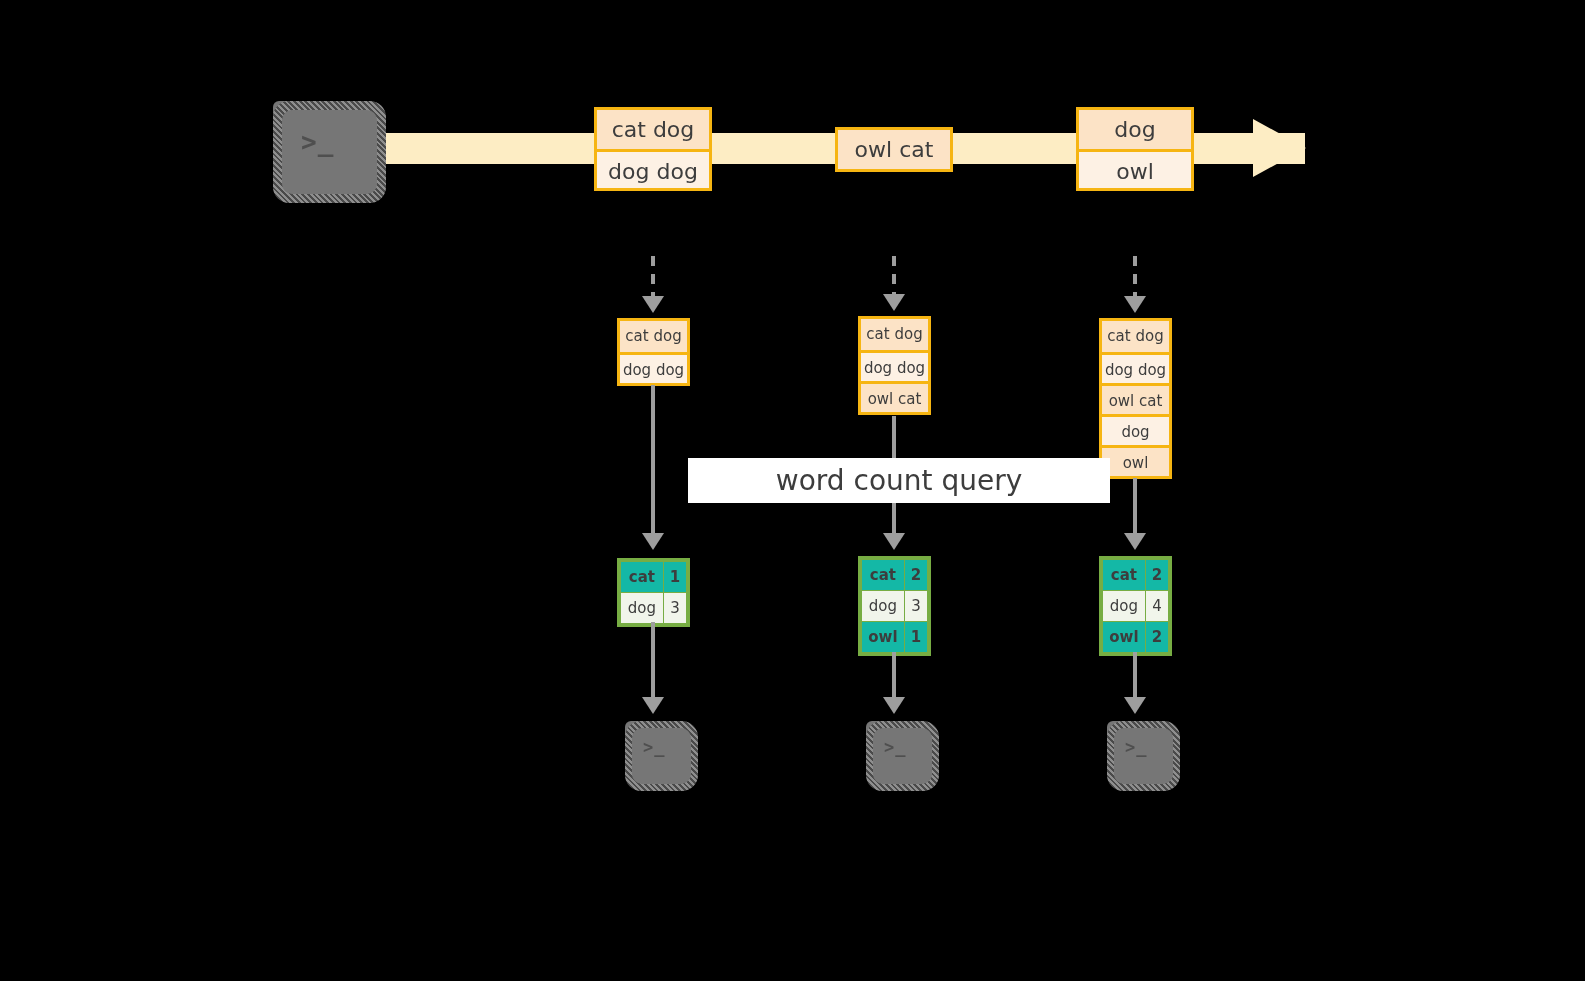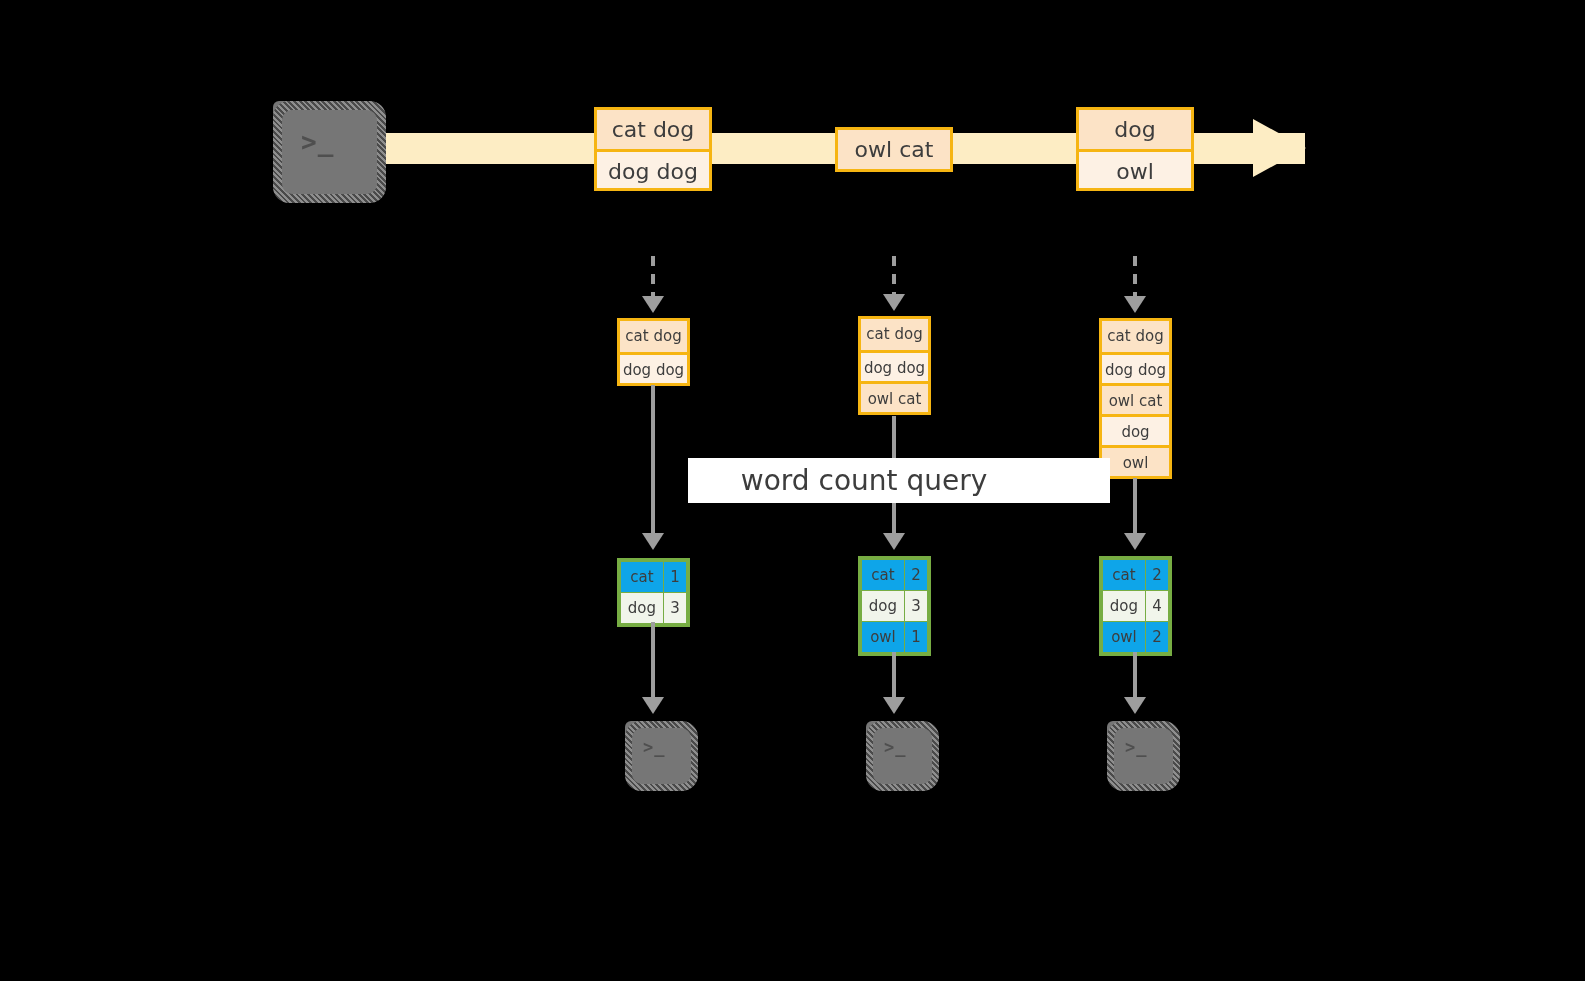--- a/index.html
+++ b/index.html
@@ -55,35 +55,35 @@
   .stack-row + .stack-row{border-top:3px solid #F6B512;}
 
   
   .rtable{position:absolute;box-sizing:border-box;border:3px solid #77AD43;
           width:73px;border-collapse:collapse;}
   .rtable table{border-collapse:collapse;width:100%;}
   .rtable td{box-sizing:border-box;height:31px;font-size:15px;color:#3d3d3d;
              text-align:center;padding:0;border:1.5px solid #77AD43;white-space:nowrap;}
   .rtable td.w{width:45px;}
   .rtable td.c{width:25px;}
-  .rtable tr.dark td{background:#0ea5e9;}
+  .rtable tr.dark td{background:#14b8a6;font-weight:bold;}
   .rtable tr.light td{background:#F1F5EB;}
 
   
   .vline{position:absolute;width:4px;background:#9E9E9E;}
   .vdash{position:absolute;width:4px;
          background:repeating-linear-gradient(to bottom,#9E9E9E 0 10px,transparent 10px 18px);}
   .vhead{position:absolute;width:0;height:0;
          border-left:11px solid transparent;border-right:11px solid transparent;
          border-top:17px solid #9E9E9E;}
 
   
   .query-band{position:absolute;left:688px;top:458px;width:422px;height:45px;
               background:#FFFFFF;}
-  .query-text{position:absolute;left:653px;top:458px;width:422px;height:45px;
+  .query-text{position:absolute;left:688px;top:458px;width:422px;height:45px;
               line-height:45px;text-align:center;font-size:28px;color:#3d3d3d;
               white-space:nowrap;}
 </style>
 </head>
 <body>
 
 <div class="stage">
 
   <div class="stream-band"></div>
   <div class="stream-head"></div>

